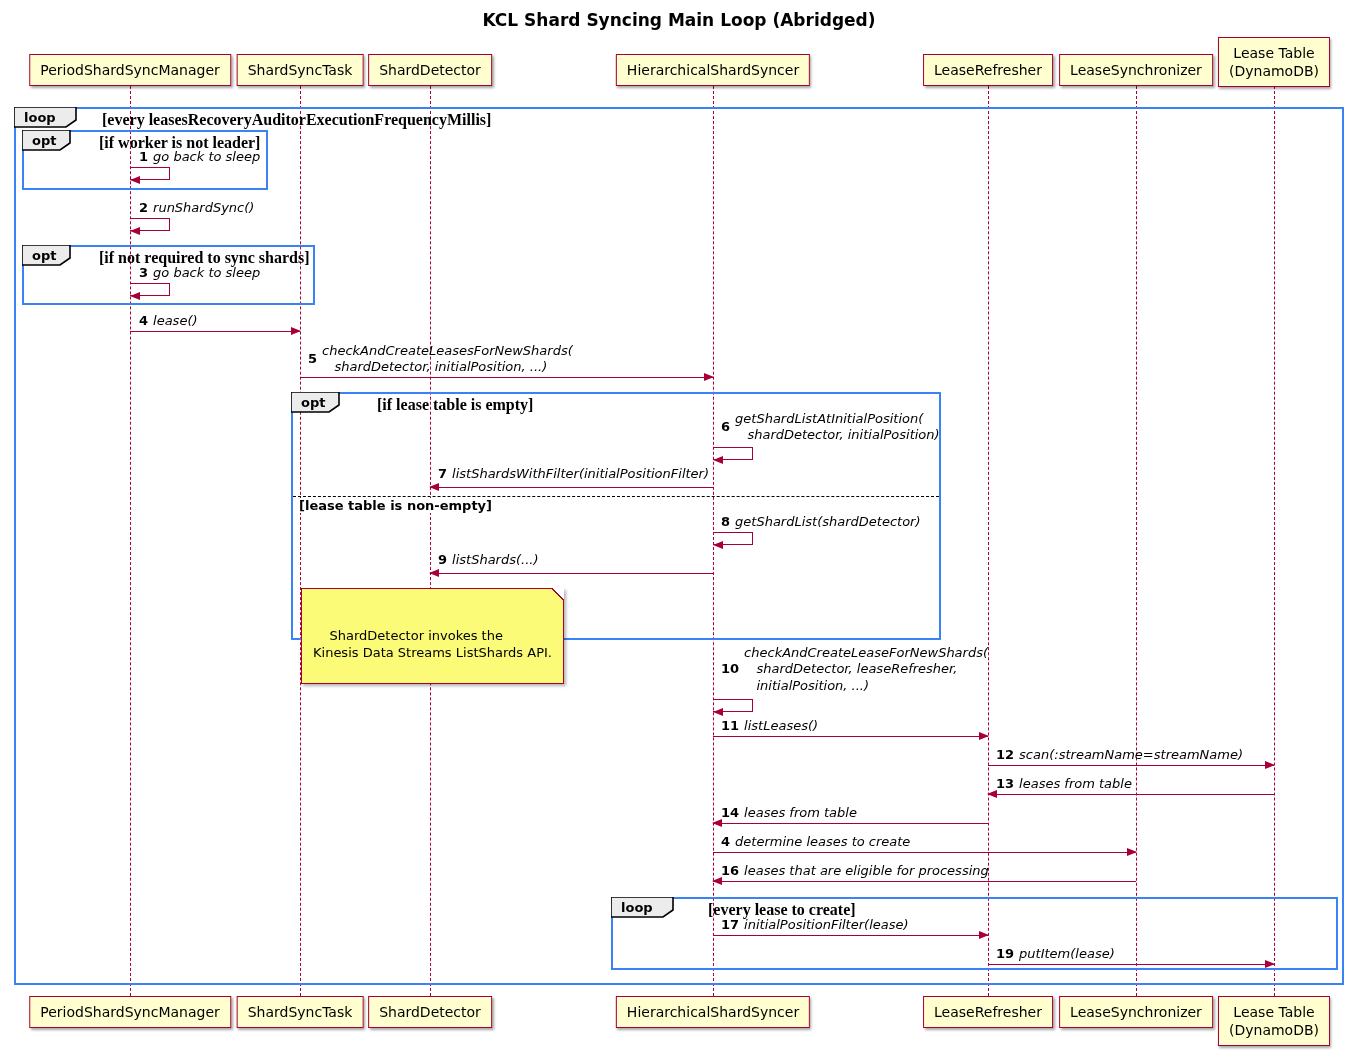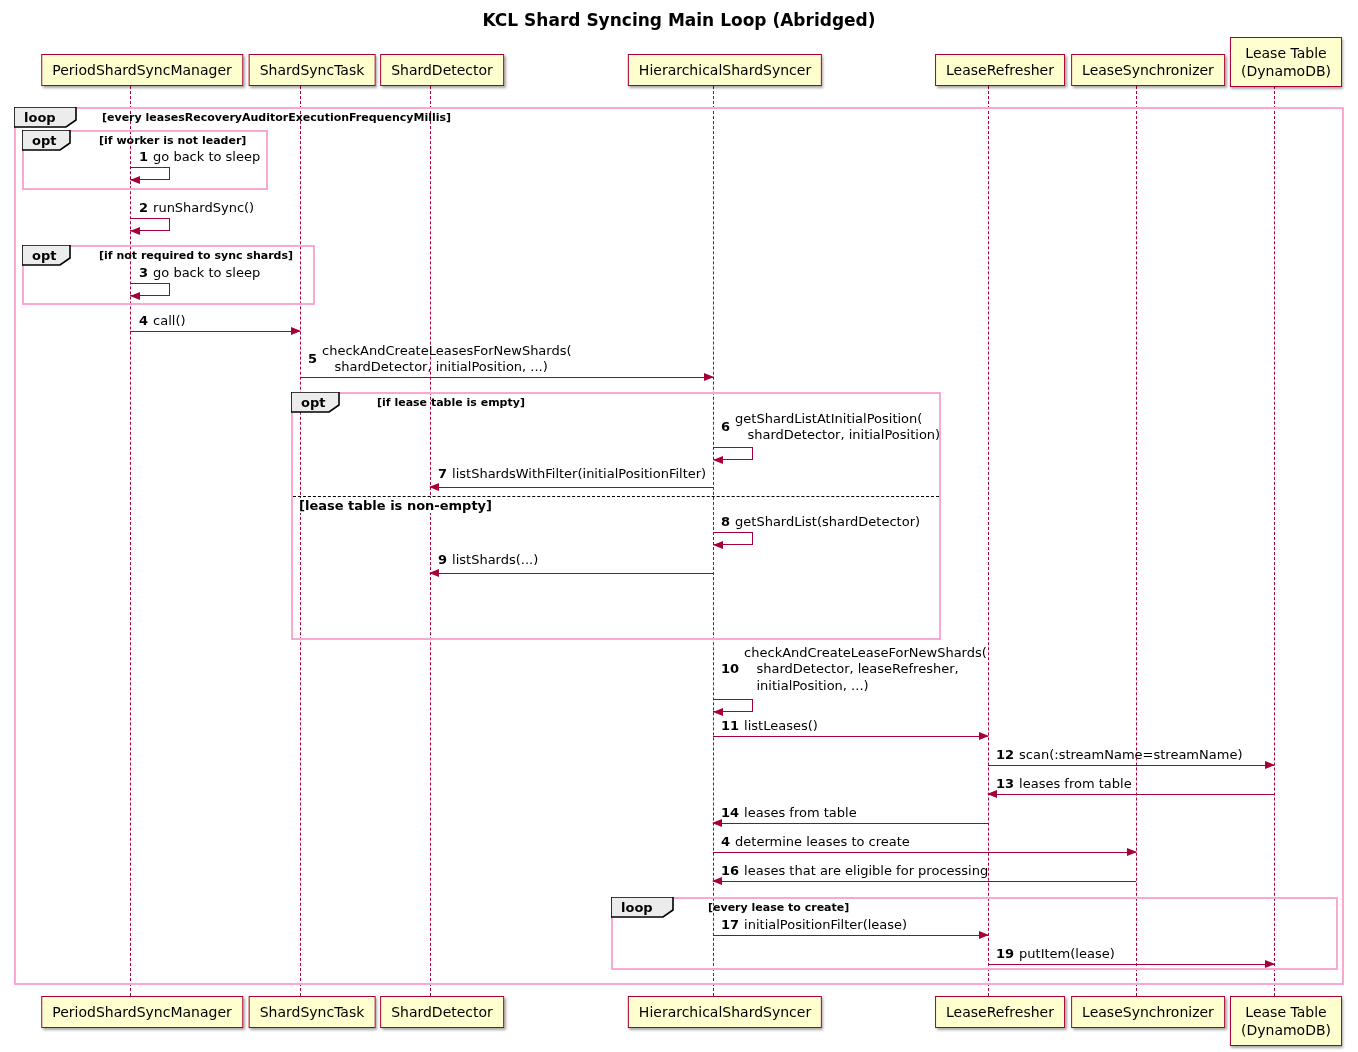--- a/index.html
+++ b/index.html
@@ -20,45 +20,44 @@
   .lifeline {
     position: absolute; top: 86px; height: 910px; width: 0;
     border-left: 1px dashed #A80036;
   }
   .pbox {
     position: absolute; transform: translateX(-50%);
     background: #FEFECE; border: 1.5px solid #A80036;
     padding: 6px 10px; font-size: 14px; line-height: 1.3;
     text-align: center; white-space: pre-line;
     box-shadow: 1.5px 1.5px 2.5px rgba(0,0,0,.35);
-    margin-left: 12px;
-  }
-  .frame { position: absolute; border: 2px solid #f9a8d4; }
+  }
+  .frame { position: absolute; border: 2px solid #3b82f6; }
   .fshape { position: absolute; left: -2px; top: -2px; }
   .ftext {
     position: absolute; left: 8px; top: 1px;
     font-size: 13px; font-weight: bold;
   }
   .fcond {
     position: absolute; top: 2px;
-    font-size: 11px; font-weight: bold; white-space: pre;
+    font-size: 16px; font-weight: bold; white-space: pre; font-family: Liberation Serif, serif;
   }
   .divider {
     position: absolute; height: 0; border-top: 1px dashed #000;
   }
   .elselabel {
     position: absolute; font-size: 13px; font-weight: bold; white-space: pre;
     background: #fff; padding: 0 3px;
   }
   .msg {
     position: absolute; display: flex; gap: 5px; align-items: center;
     font-size: 13px; line-height: 1.25;
   }
   .msg .num { font-weight: bold; }
-  .msg .txt { white-space: pre; }
+  .msg .txt { white-space: pre; font-style: italic; }
   .arrow { position: absolute; height: 0; border-top: 1px solid #A80036; }
   .arrow.right::after {
     content:""; position:absolute; right:-1px; top:-5px; width:0; height:0;
     border-style:solid; border-width:4.5px 0 4.5px 10px;
     border-color:transparent transparent transparent #A80036;
   }
   .arrow.left::after {
     content:""; position:absolute; left:-1px; top:-5px; width:0; height:0;
     border-style:solid; border-width:4.5px 10px 4.5px 0;
     border-color:transparent #A80036 transparent transparent;
@@ -152,21 +151,21 @@
   <div class="selfarrow" style="left:130px;top:218px"></div>
 
   <div class="msg" style="left:139px;top:265px">
     <span class="num">3</span>
     <span class="txt">go back to sleep</span>
   </div>
   <div class="selfarrow" style="left:130px;top:283px"></div>
 
   <div class="msg" style="left:139px;top:313px">
     <span class="num">4</span>
-    <span class="txt">call()</span>
+    <span class="txt">lease()</span>
   </div>
   <div class="arrow right" style="left:130px;top:331px;width:170px"></div>
 
   <div class="msg" style="left:308px;top:343px">
     <span class="num">5</span>
     <span class="txt">checkAndCreateLeasesForNewShards(
    shardDetector, initialPosition, ...)</span>
   </div>
   <div class="arrow right" style="left:300px;top:377px;width:413px"></div>
 
@@ -188,20 +187,25 @@
     <span class="txt">getShardList(shardDetector)</span>
   </div>
   <div class="selfarrow" style="left:713px;top:532px"></div>
 
   <div class="msg" style="left:438px;top:552px">
     <span class="num">9</span>
     <span class="txt">listShards(...)</span>
   </div>
   <div class="arrow left" style="left:430px;top:573px;width:283px"></div>
 
+  <div class="note" style="left:301px;top:588px">
+    <span class="note-fold"></span>
+    <span>ShardDetector invokes the
+Kinesis Data Streams ListShards API.</span>
+  </div>
 
   <div class="msg" style="left:721px;top:645px">
     <span class="num">10</span>
     <span class="txt">checkAndCreateLeaseForNewShards(
    shardDetector, leaseRefresher,
    initialPosition, ...)</span>
   </div>
   <div class="selfarrow" style="left:713px;top:699px"></div>
 
   <div class="msg" style="left:721px;top:718px">

